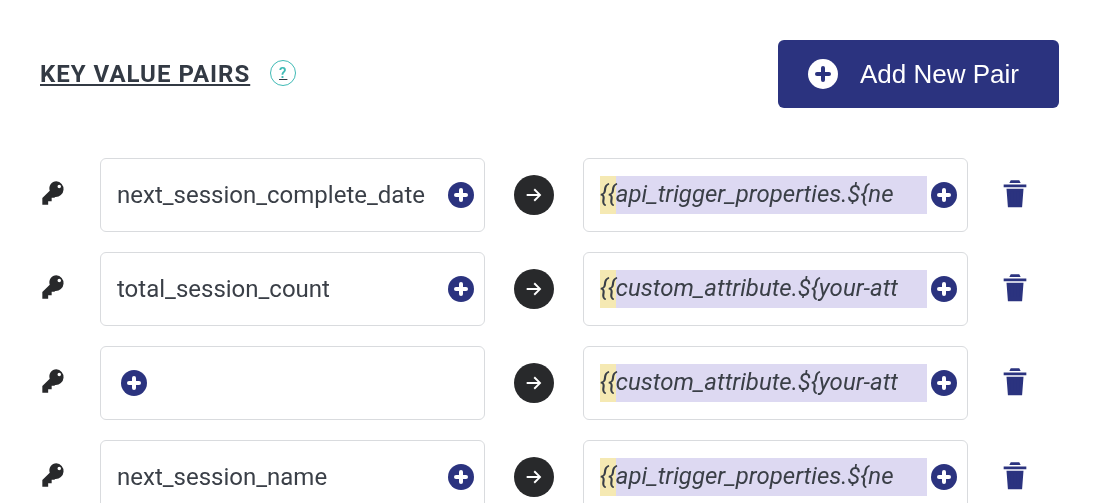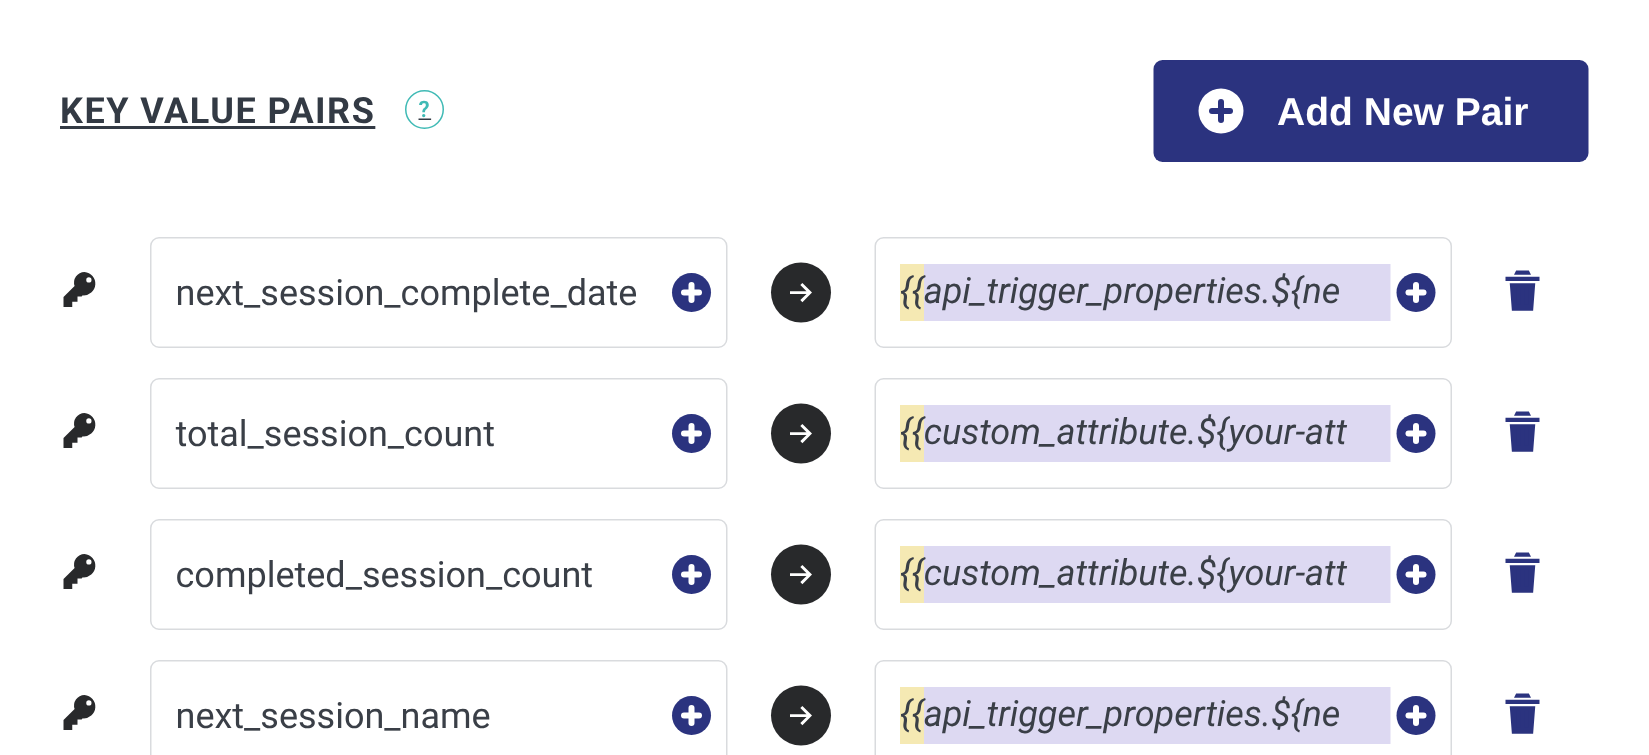--- a/index.html
+++ b/index.html
@@ -41,21 +41,21 @@
     cursor: pointer;
   }
   .add-btn {
     background: #2b337f;
     color: #fff;
     border: none;
     border-radius: 6px;
     height: 68px;
     padding: 0 40px 0 30px;
     font-size: 26px;
-    font-weight: 700;
+    font-weight: 400;
     display: inline-flex;
     align-items: center;
     gap: 22px;
     cursor: pointer;
   }
   .add-btn .plus-circle {
     width: 30px;
     height: 30px;
     background: #fff;
     border-radius: 50%;
@@ -230,21 +230,20 @@
     </span>
   </div>
 
   <div class="pair-row">
     <span class="key-icon">
       <svg viewBox="0 0 24 24">
           <path fill="#28292b" d="M14 2a6 6 0 0 0-5.65 8L2 16.35V22h5v-3h3v-3h2.35l.65-.65A6 6 0 1 0 14 2zm2.5 6a1.5 1.5 0 1 1 0-3 1.5 1.5 0 0 1 0 3z"></path>
         </svg>
     </span>
     <div class="field">
-      <span class="field-text">completed_session_count</span>
       <span class="field-plus"></span>
     </div>
     <span class="arrow-circle">
       <svg viewBox="0 0 24 24">
           <path d="M4 11h12l-4.5-4.5L13 5l7 7-7 7-1.5-1.5L16 13H4z"></path>
         </svg>
     </span>
     <div class="field value-field">
       <span class="field-text"><span class="tkn">{{custom_attribute.${your-att</span></span>
       <span class="field-plus"></span>

